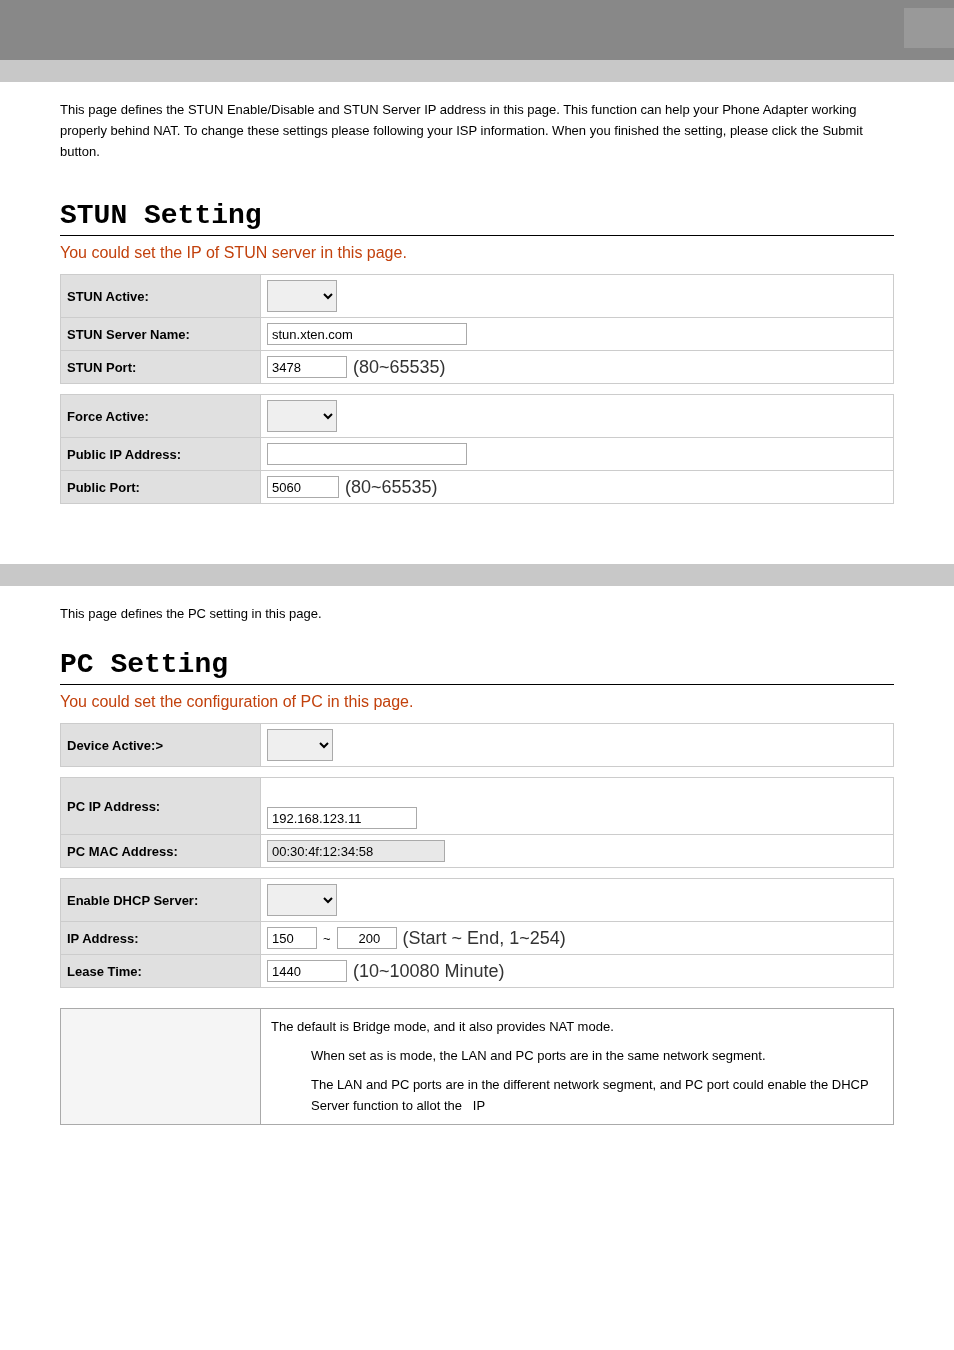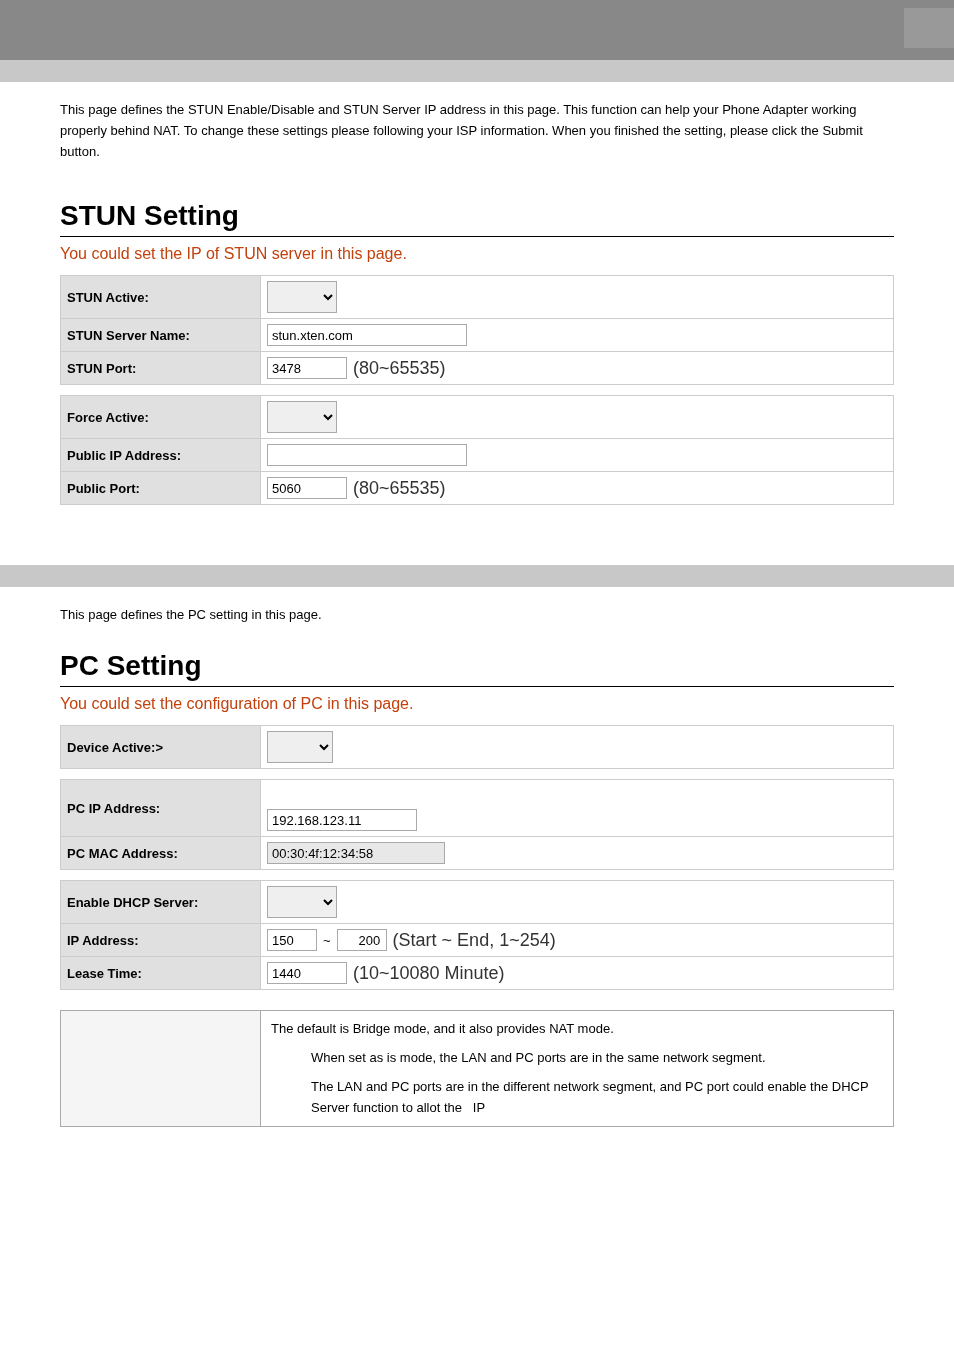--- a/index.html
+++ b/index.html
@@ -41,20 +41,21 @@
 
     .content-area {
       padding: 0 60px;
     }
 
     h2.section-title {
       font-size: 28px;
       font-weight: bold;
       margin-top: 20px;
       margin-bottom: 4px;
+      font-family: Liberation Mono, monospace;
     }
 
     hr.section-line {
       border: none;
       border-top: 1px solid #000;
       margin-bottom: 8px;
     }
 
     .sub-description {
       font-size: 16px;
@@ -197,21 +198,21 @@
     <tr>
       <td class="label-cell">Public IP Address:</td>
       <td class="value-cell">
         <input type="text" value="" style="width: 200px;">
       </td>
     </tr>
     <tr>
       <td class="label-cell">Public Port:</td>
       <td class="value-cell">
         <div class="field-row">
-          <input type="text" value="5060" style="width: 80px;">
+          <input type="text" value="5060" style="width: 72px;">
           <span class="hint-text">(80~65535)</span>
         </div>
       </td>
     </tr>
   </tbody>
     </table>
 </div>
 
 <div class="spacer"></div>
 <div class="spacer"></div>
@@ -262,21 +263,21 @@
           <option>Disable</option>
         </select>
       </td>
     </tr>
     <tr>
       <td class="label-cell">IP Address:</td>
       <td class="value-cell">
         <div class="field-row">
           <input type="text" value="150" style="width: 50px;">
           <span>~</span>
-          <input type="text" value="200" style="width: 50px; padding-left: 21px;">
+          <input type="text" value="200" style="width: 60px; padding-left: 21px;">
           <span class="hint-text">(Start ~ End, 1~254)</span>
         </div>
       </td>
     </tr>
     <tr>
       <td class="label-cell">Lease Time:</td>
       <td class="value-cell">
         <div class="field-row">
           <input type="text" value="1440" style="width: 80px;">
           <span class="hint-text">(10~10080 Minute)</span>

